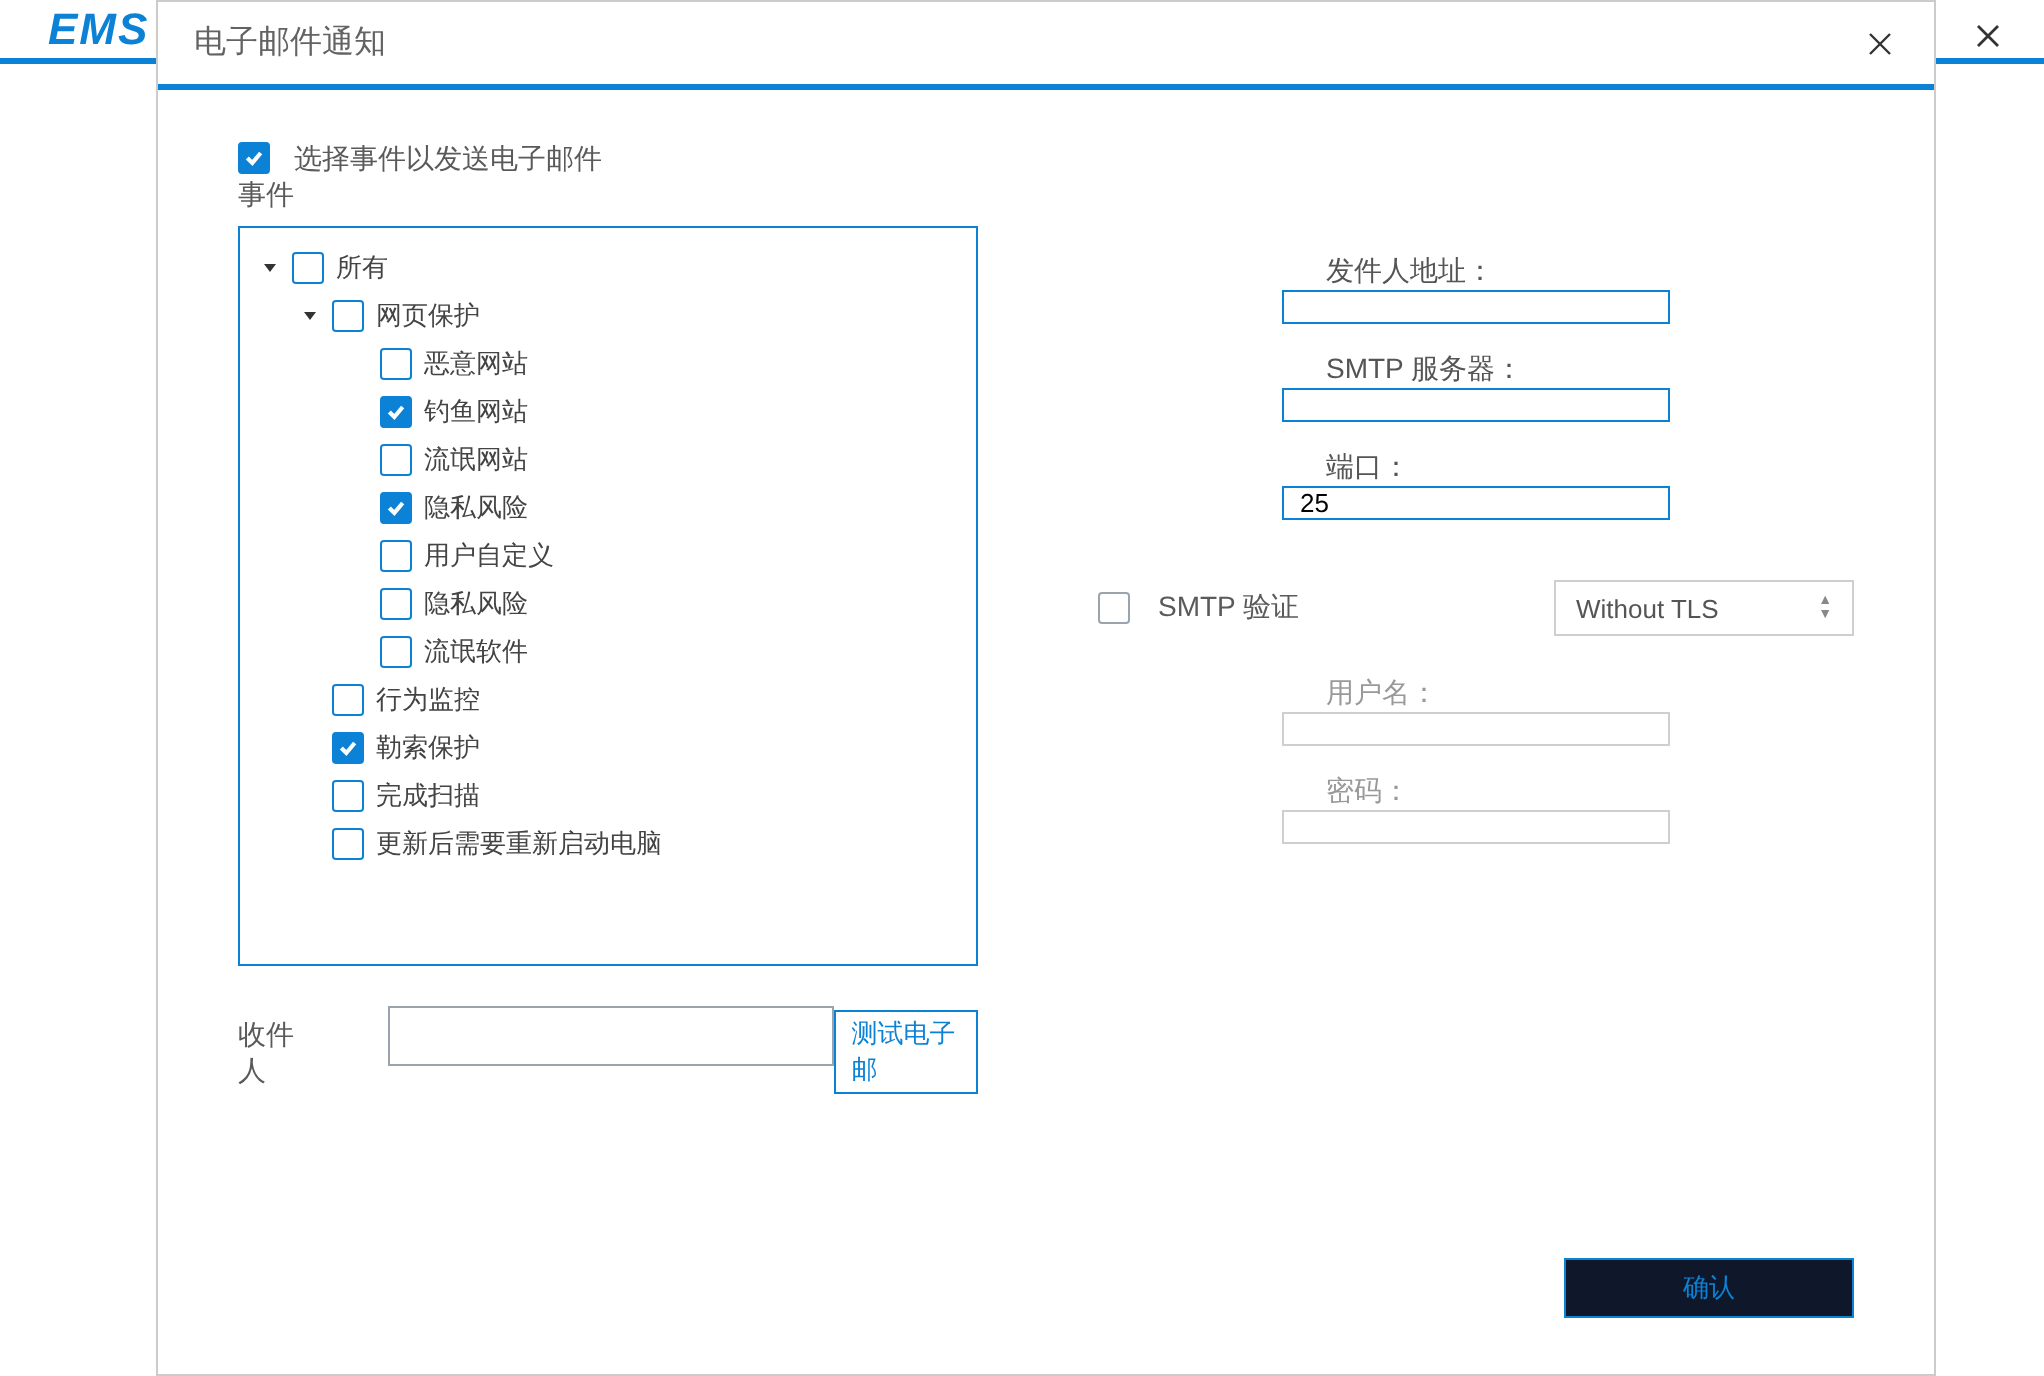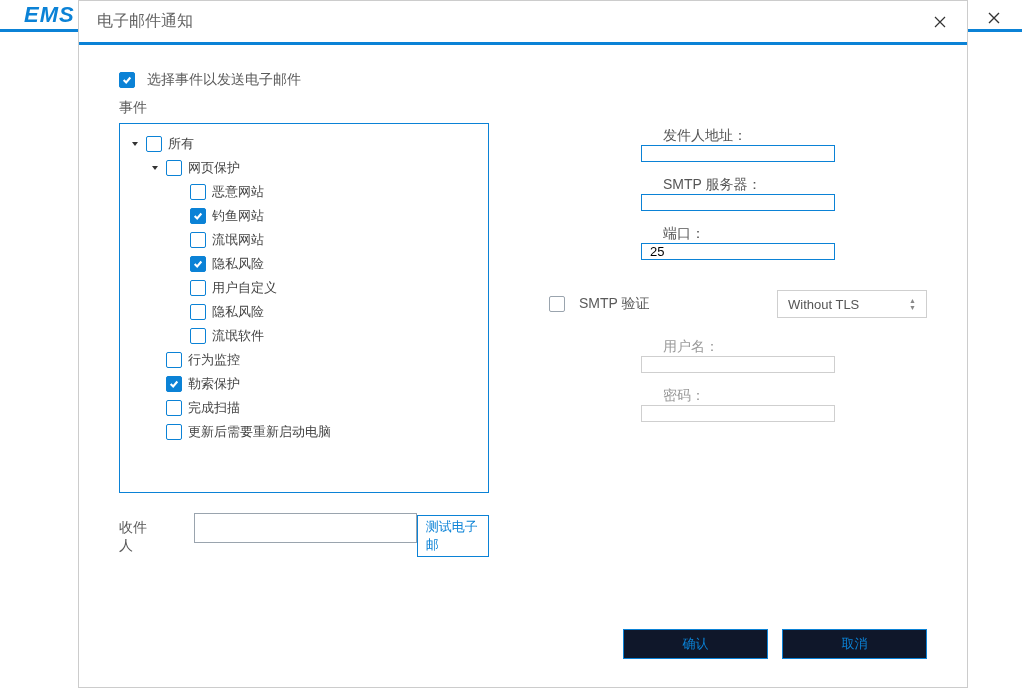--- a/index.html
+++ b/index.html
@@ -75,23 +75,21 @@
     .modal-body {
       flex: 1;
       padding: 26px 40px 10px 40px;
       display: flex;
       gap: 30px;
     }
     .left-col { width: 370px; }
     .right-col { flex: 1; padding-left: 30px; }
     .main-check-row {
       display: flex;
-      align-items: center;
       gap: 12px;
-      margin-bottom: 10px;
     }
     .cb {
       width: 16px; height: 16px;
       border: 1.5px solid #0b82d6;
       border-radius: 2px;
       background: #fff;
       display: inline-flex;
       align-items: center;
       justify-content: center;
       cursor: pointer;
@@ -391,15 +389,14 @@
       </div>
       <div class="form-row">
         <span class="form-label disabled">密码：</span>
         <input class="text-input disabled" type="password" disabled="" value="" style="">
       </div>
     </div>
   </div>
 
   <div class="modal-footer">
     <button class="btn">确认</button>
-    <button class="btn">取消</button>
   </div>
 </div>
 
 </body></html>

